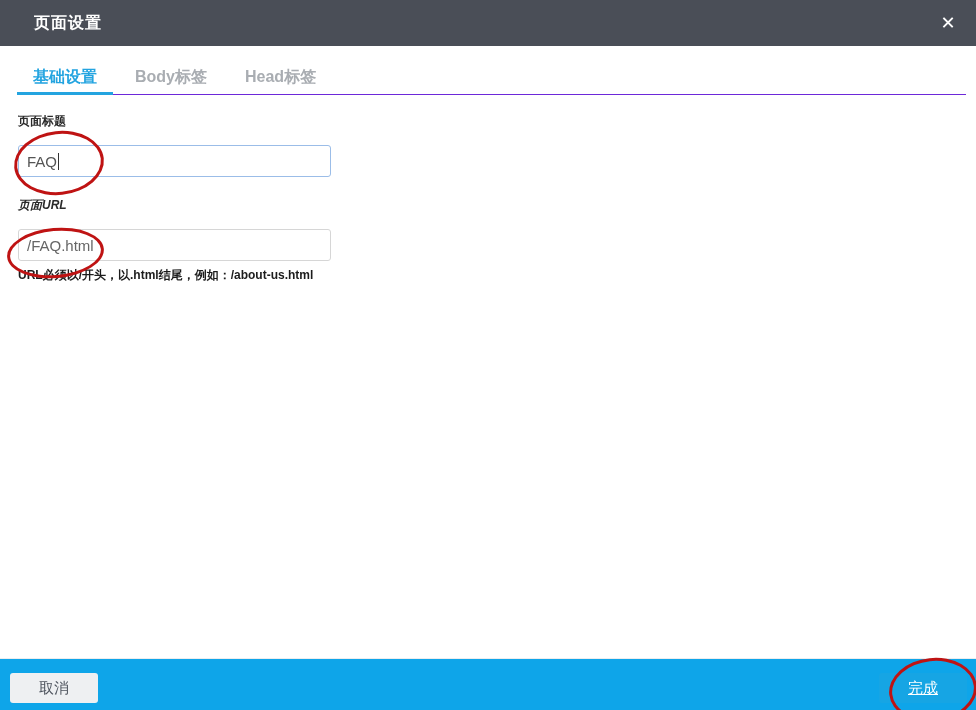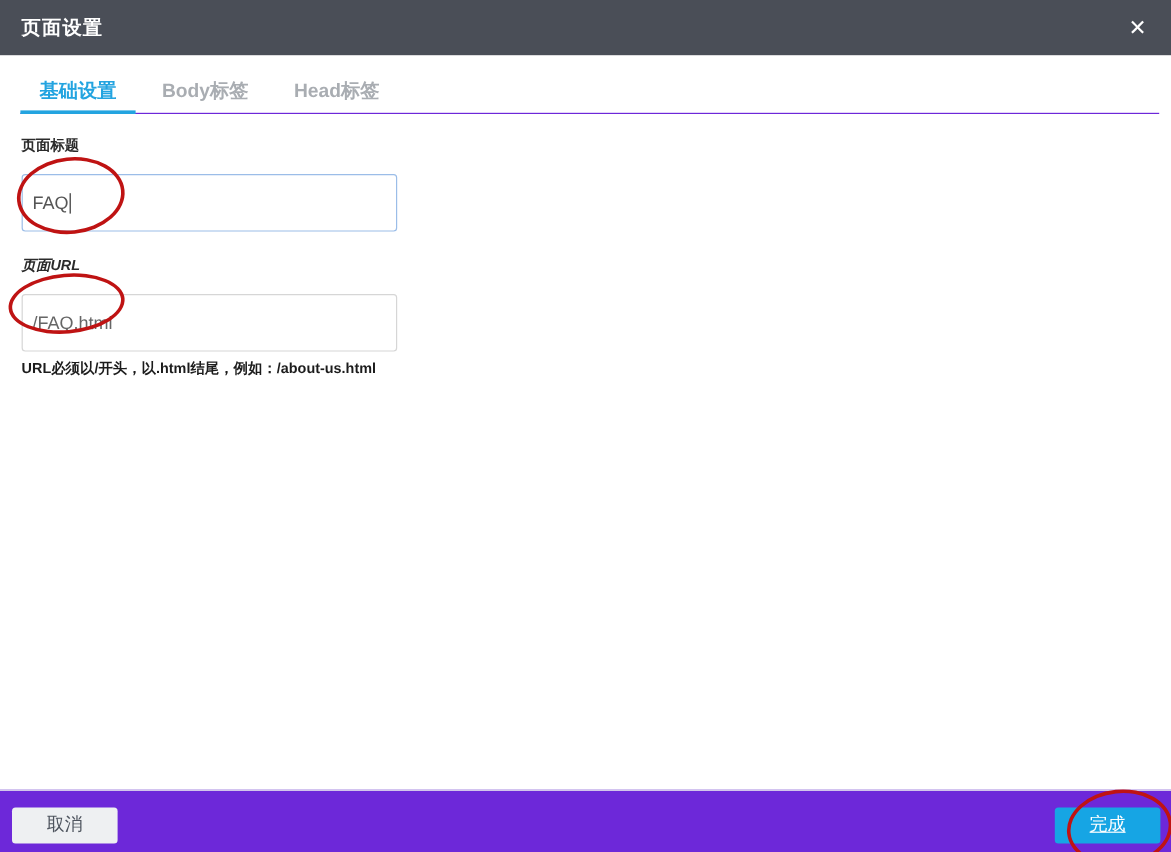--- a/index.html
+++ b/index.html
@@ -15,21 +15,21 @@
   }
 
   
   .dialog-header {
     position: absolute;
     top: 0; left: 0; right: 0;
     height: 46px;
     background: #4a4e57;
     display: flex;
     align-items: center;
-    padding: 0 18px;
+    padding: 0 34px;
   }
   .dialog-title {
     color: #ffffff;
     font-size: 16px;
     font-weight: bold;
     letter-spacing: 1px;
   }
   .close-btn {
     position: absolute;
     top: 0;
@@ -80,21 +80,21 @@
   }
   .field-label {
     font-size: 12px;
     font-weight: bold;
     color: #2b2b2b;
     margin-top: 17px;
   }
   .text-input {
     margin-top: 15px;
     width: 313px;
-    height: 48px;
+    height: 32px;
     border: 1px solid #d6d6d6;
     border-radius: 3px;
     background: #fff;
     display: flex;
     align-items: center;
     padding: 0 8px;
     font-size: 15px;
     color: #666;
     cursor: text;
   }
@@ -116,21 +116,21 @@
     font-size: 12px;
     font-weight: bold;
     color: #1c1c1c;
   }
 
   
   .footer {
     position: absolute;
     left: 0; right: 0; bottom: 0;
     height: 52px;
-    background: #6d28d9;
+    background: #0ea5e9;
     border-top: 1px solid #ebedef;
   }
   .btn {
     position: absolute;
     top: 14px;
     height: 30px;
     line-height: 30px;
     padding: 0 29px;
     border-radius: 3px;
     font-size: 15px;

